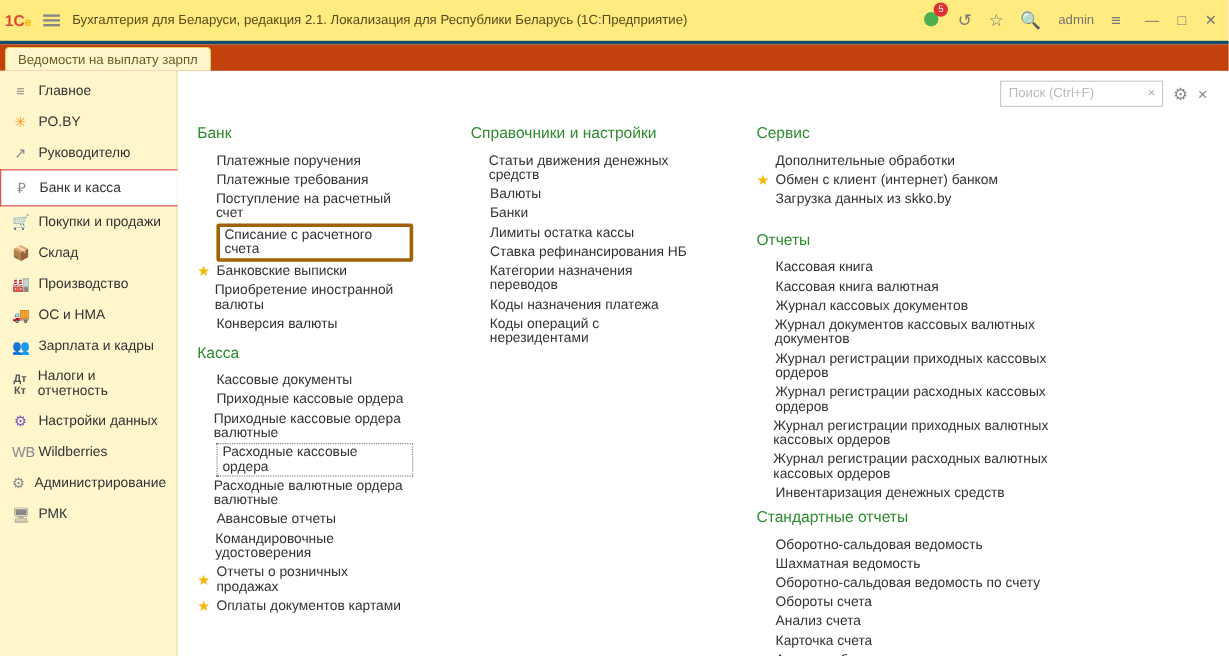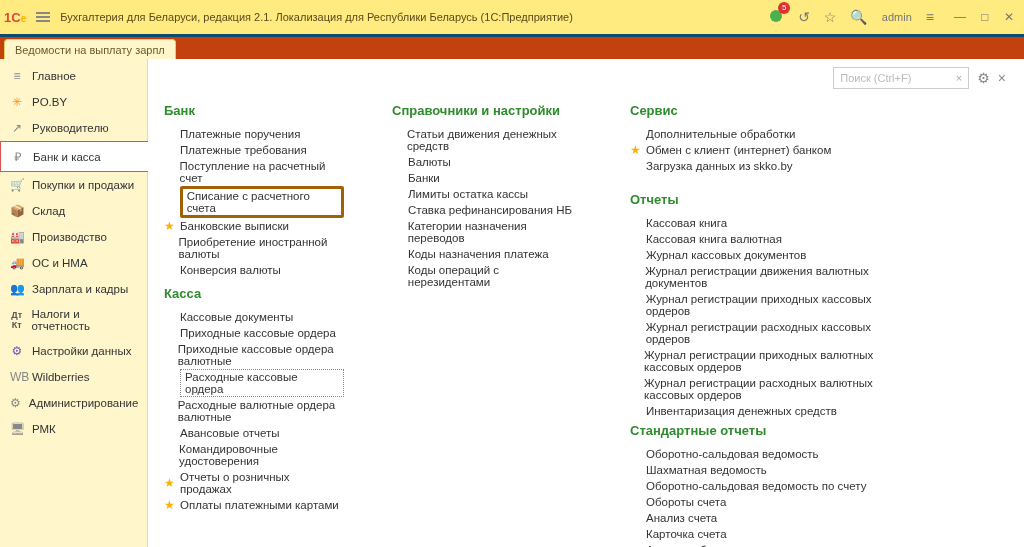--- a/index.html
+++ b/index.html
@@ -122,21 +122,21 @@
   .closex { color: #888; font-size:14px; cursor:pointer; }
 
   .columns { display: flex; gap: 48px; margin-top: 30px; }
   .col { display:flex; flex-direction:column; }
   .col-a { width: 180px; }
   .col-b { width: 190px; }
   .col-c { width: 280px; }
 
   .section-title {
     color: #2e8b2e;
-    font-weight: bold;
+    font-weight: normal;
     font-size: 13px;
     margin: 4px 0 8px 0;
   }
   .link {
     color: #333;
     font-size: 11.5px;
     padding: 2px 0;
     cursor: pointer;
     display: inline-block;
   }
@@ -324,21 +324,21 @@
             <div class="link-row">
               <span class="star-empty"></span>
               <span class="link">Командировочные удостоверения</span>
             </div>
             <div class="link-row">
               <span class="star">★</span>
               <span class="link">Отчеты о розничных продажах</span>
             </div>
             <div class="link-row">
               <span class="star">★</span>
-              <span class="link">Оплаты платежными картами</span>
+              <span class="link">Оплаты документов картами</span>
             </div>
           </div>
       </div>
       <div class="col col-b">
         <div class="section-title">Справочники и настройки</div>
         <div id="list-sprav">
             <div class="link-row">
               <span class="star-empty"></span>
               <span class="link">Статьи движения денежных средств</span>
             </div>
@@ -397,21 +397,21 @@
             <div class="link-row">
               <span class="star-empty"></span>
               <span class="link">Кассовая книга валютная</span>
             </div>
             <div class="link-row">
               <span class="star-empty"></span>
               <span class="link">Журнал кассовых документов</span>
             </div>
             <div class="link-row">
               <span class="star-empty"></span>
-              <span class="link">Журнал регистрации движения валютных документов</span>
+              <span class="link">Журнал документов кассовых валютных документов</span>
             </div>
             <div class="link-row">
               <span class="star-empty"></span>
               <span class="link">Журнал регистрации приходных кассовых ордеров</span>
             </div>
             <div class="link-row">
               <span class="star-empty"></span>
               <span class="link">Журнал регистрации расходных кассовых ордеров</span>
             </div>
             <div class="link-row">

